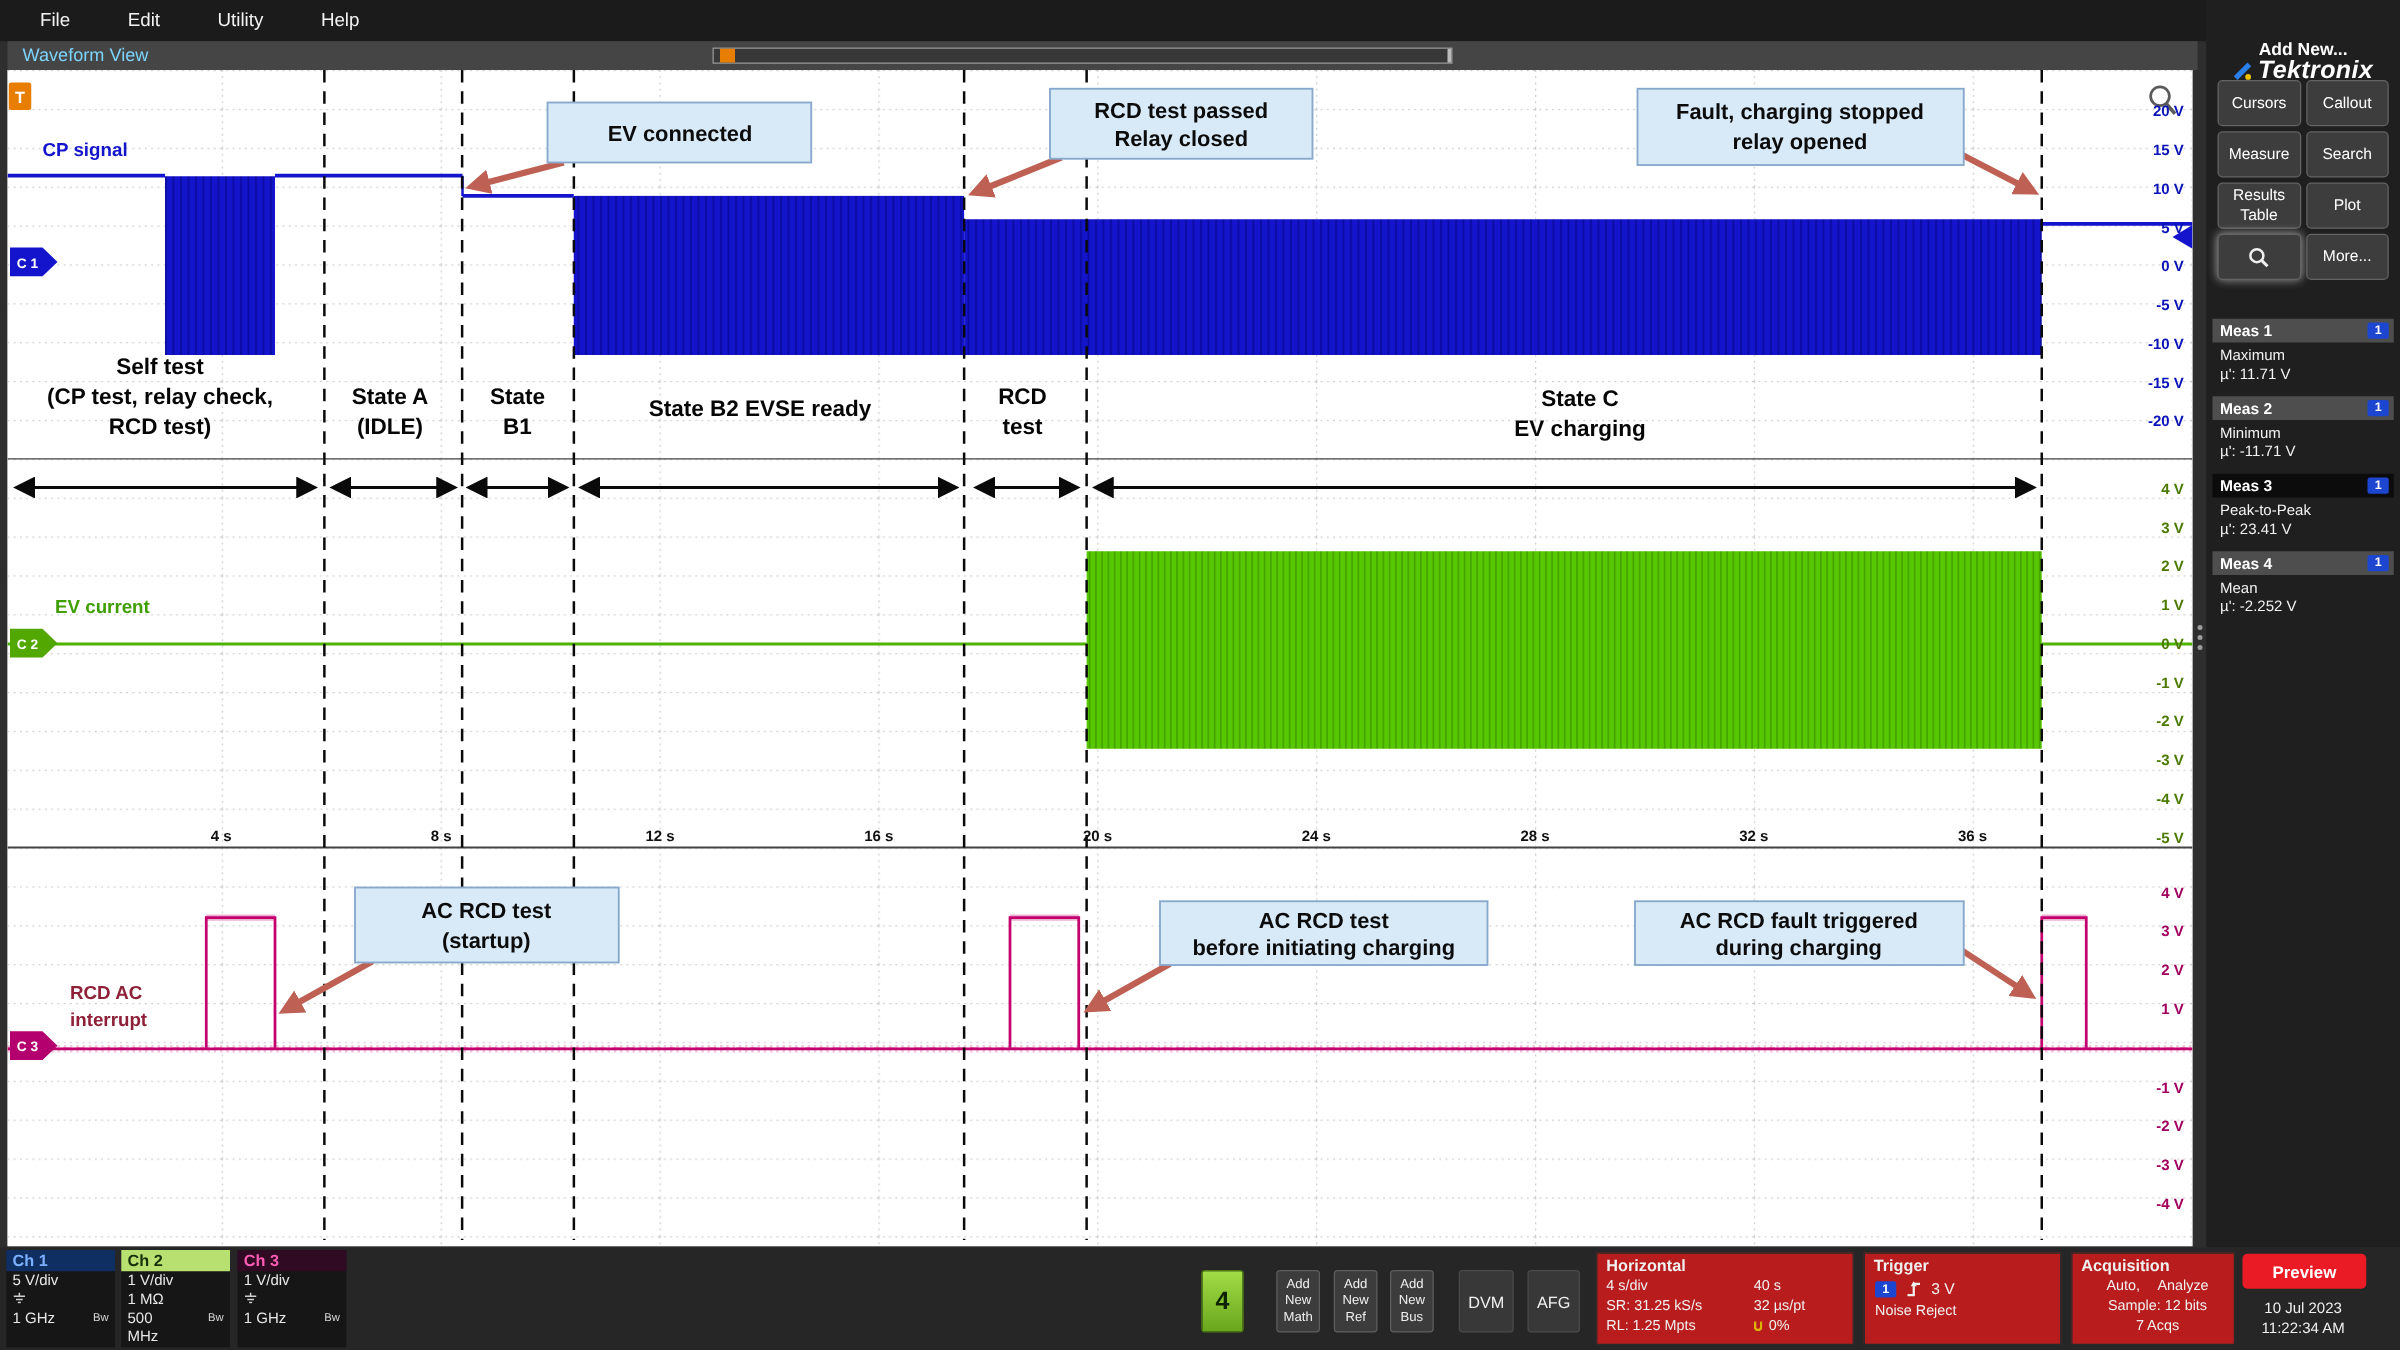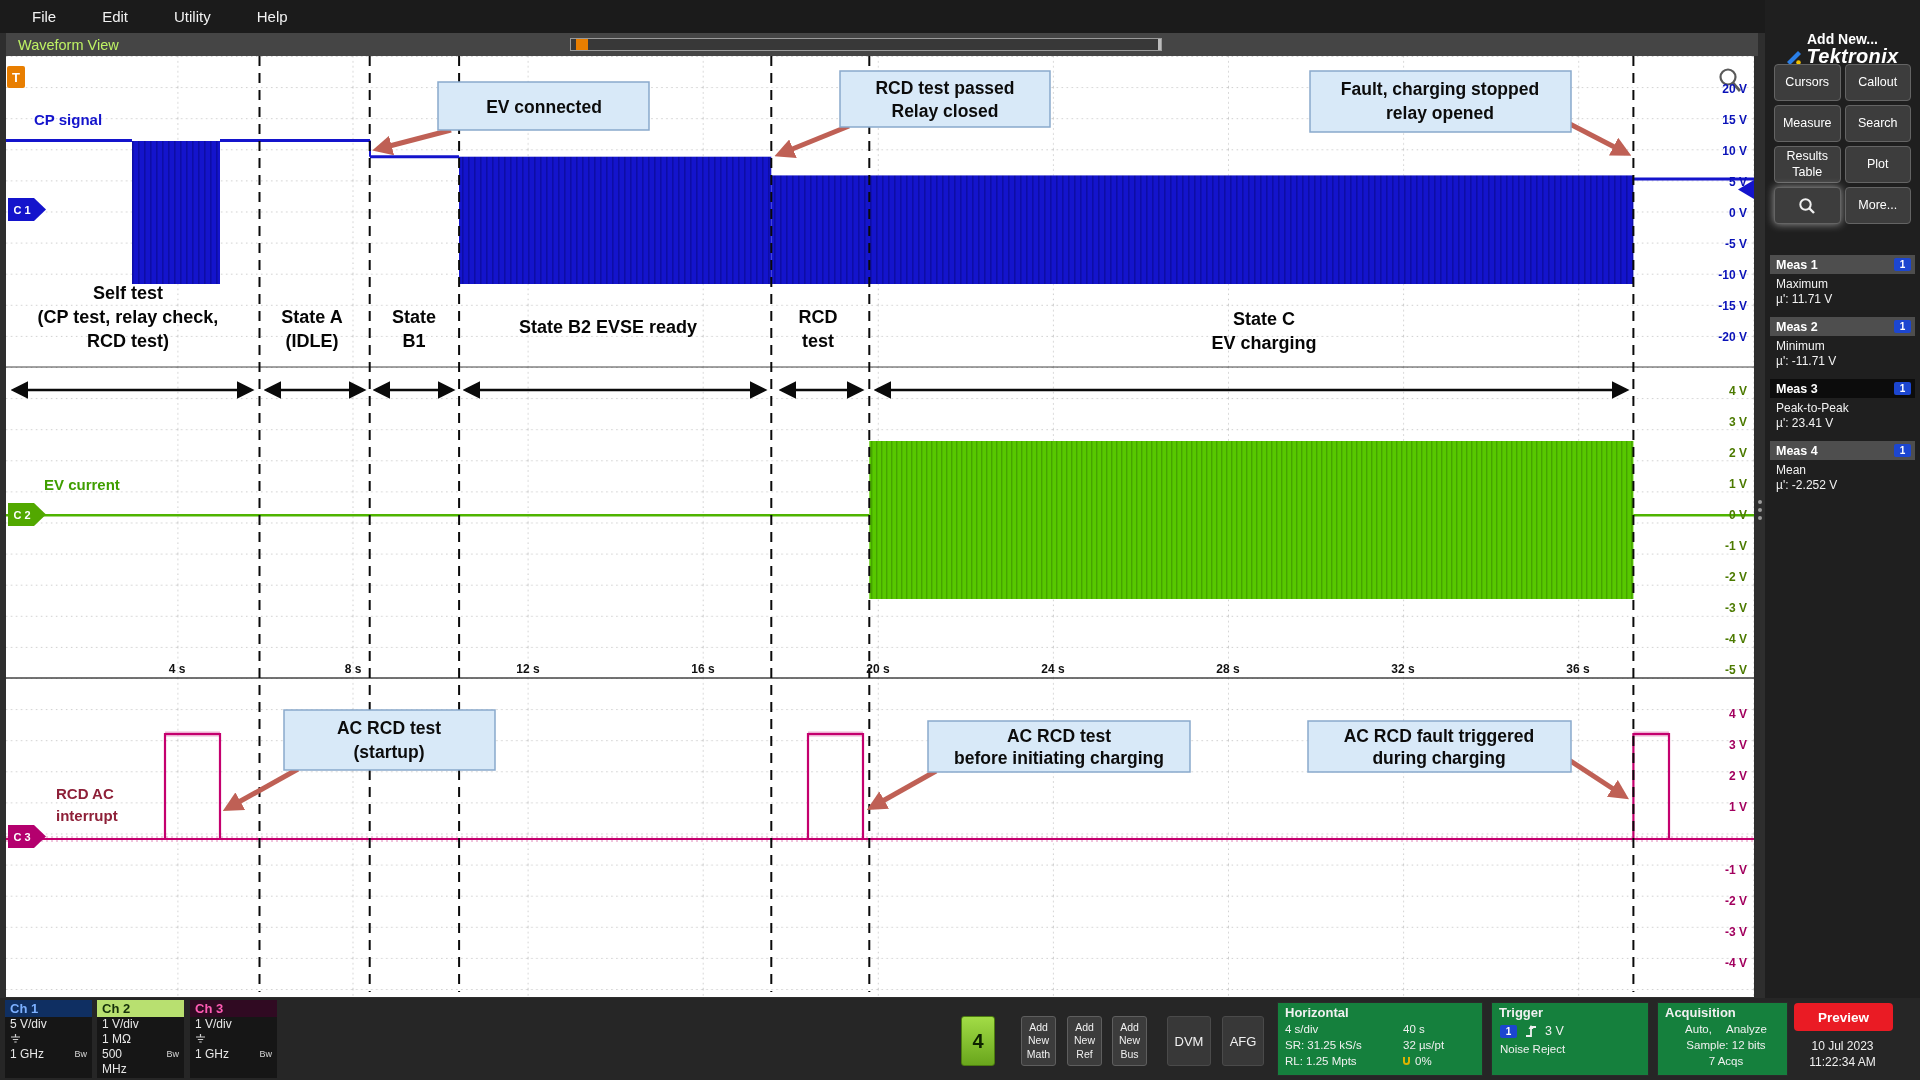--- a/index.html
+++ b/index.html
@@ -6,21 +6,21 @@
   body { background:#181818; font-family:"Liberation Sans", sans-serif; }
   .screen { position:relative; width:1920px; height:1080px; background:#2e2e2e; overflow:hidden; }
 
   
   .menubar { position:absolute; left:0; top:0; width:1765px; height:33px; background:#1b1b1b;
              display:flex; align-items:center; gap:46px; padding-left:32px; }
   .menu-item { color:#f2f2f2; font-size:15px; cursor:default; }
 
   
   .titlebar { position:absolute; left:6px; top:33px; width:1752px; height:23px; background:#454545;
-              color:#bef264; font-size:14.5px; display:flex; align-items:center; padding-left:12px; }
+              color:#7dd3fc; font-size:14.5px; display:flex; align-items:center; padding-left:12px; }
   .hslider { position:absolute; left:564px; top:5px; width:592px; height:13px; border:1px solid #9a9a9a; background:#383838; }
   .hslider-handle { position:absolute; left:5px; top:0; width:12px; height:11px; background:#e87e00; }
   .hslider-end { position:absolute; right:0; top:0; width:3px; height:11px; background:#bbb; }
 
   
   .plot { position:absolute; left:6px; top:56px; width:1748px; height:941px; background:#fff; }
   .plot svg { display:block; }
 
   svg text { font-family:"Liberation Sans", sans-serif; }
   .cp-sc { fill:#0a12b8; font-size:12px; font-weight:bold; text-anchor:end; }
@@ -73,21 +73,21 @@
   .ch4tile { position:absolute; left:961px; top:18px; width:34px; height:50px; cursor:pointer;
              background:linear-gradient(#a2dc46,#69a61c); border:1px solid #4c7c10; border-radius:3px;
              color:#0d2200; font-size:20px; font-weight:bold; display:flex; align-items:center; justify-content:center; }
   .addbtn { position:absolute; top:18px; width:35px; height:50px; background:#3c3c3c; border:1px solid #5e5e5e;
             border-radius:3px; color:#f0f0f0; font-size:10.5px; line-height:1.3; display:flex; flex-direction:column;
             align-items:center; justify-content:center; font-family:inherit; cursor:pointer; }
   .math { left:1021px; } .ref { left:1067px; } .busb { left:1112px; }
   .fnbtn { position:absolute; top:18px; height:50px; background:#383838; border:1px solid #4a4a4a; border-radius:3px;
            color:#f0f0f0; font-size:13px; display:flex; align-items:center; justify-content:center; font-family:inherit; cursor:pointer; }
   .dvm { left:1167px; width:44px; } .afg { left:1222px; width:42px; }
-  .panel { position:absolute; top:4px; height:74px; background:#15803d; border:1px solid #2a2a2a; color:#f0f0f0; }
+  .panel { position:absolute; top:4px; height:74px; background:#b91c1c; border:1px solid #2a2a2a; color:#f0f0f0; }
   .ptitle { font-size:13px; font-weight:bold; padding:2px 0 1px 7px; }
   .pgrid { display:grid; grid-template-columns:118px auto; padding-left:7px; font-size:11.5px; line-height:16px; }
   .hpanel { left:1277px; width:206px; } .tpanel { left:1491px; width:158px; } .apanel { left:1657px; width:131px; }
   .trow { display:flex; align-items:center; gap:7px; padding-left:8px; font-size:12.5px; height:20px; }
   .trow2 { padding-left:8px; font-size:11.5px; margin-top:2px; }
   .arow { display:flex; gap:14px; padding-left:7px; font-size:11.5px; line-height:16px;justify-content:center; }
   .uicon { display:inline-block; width:7px; height:8px; border:2px solid #ddb300; border-top:none;
            border-radius:0 0 5px 5px; margin-right:5px; }
   .with-u { display:flex; align-items:center; }
   .preview { position:absolute; left:1794px; top:5px; width:99px; height:28px; background:#ea1b24; border:none;

